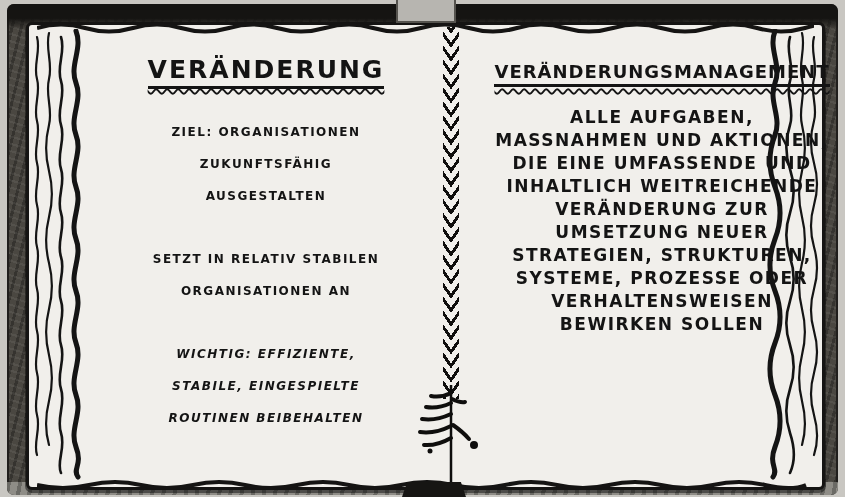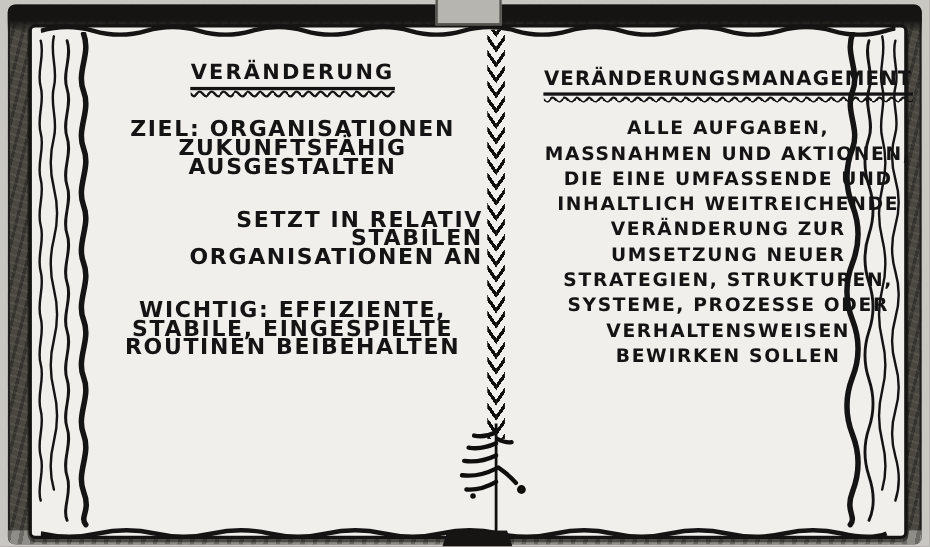--- a/index.html
+++ b/index.html
@@ -55,31 +55,31 @@
   .spine-notch{
     position:absolute;left:402px;bottom:0;width:64px;height:15px;
     background:#161513;clip-path:polygon(8% 0,92% 0,100% 100%,0 100%);
   }
   
   .page{position:absolute;top:0;color:#141414;text-align:center;}
   .page-left{left:64px;width:346px;padding-top:30px;}
   .page-right{left:446px;width:342px;padding-top:36px;margin-left:16px;}
   .page h2{
     display:inline-block;margin:0;
-    font-size:19px;font-weight:700;letter-spacing:2px;
+    font-size:25px;font-weight:700;letter-spacing:2px;
     padding-bottom:2px;border-bottom:3px solid #141414;
     text-decoration:underline wavy 1.5px;text-underline-offset:10px;
   }
   .page-right h2{font-size:18px;letter-spacing:1px;}
   .page p{white-space:pre-line;font-weight:700;margin:0;}
-  .page-left p{font-size:20px;line-height:17px;letter-spacing:1.5px;}
+  .page-left p{font-size:12px;line-height:32px;letter-spacing:1.5px;}
   .page-left p.p1{margin-top:27px;}
-  .page-left p.p2{margin-top:31px;text-align:right;}
+  .page-left p.p2{margin-top:31px;}
   .page-left p.p3{margin-top:28px;}
-  .page-left p.p4{margin-top:31px;}
+  .page-left p.p4{margin-top:31px;font-style:italic;}
   .page-right p{font-size:17px;line-height:23px;letter-spacing:1.5px;margin-top:19px;}
 </style>
 </head>
 <body>
 
 <div class="scene">
 
   <div class="cover"></div>
 
   <div class="pages">

